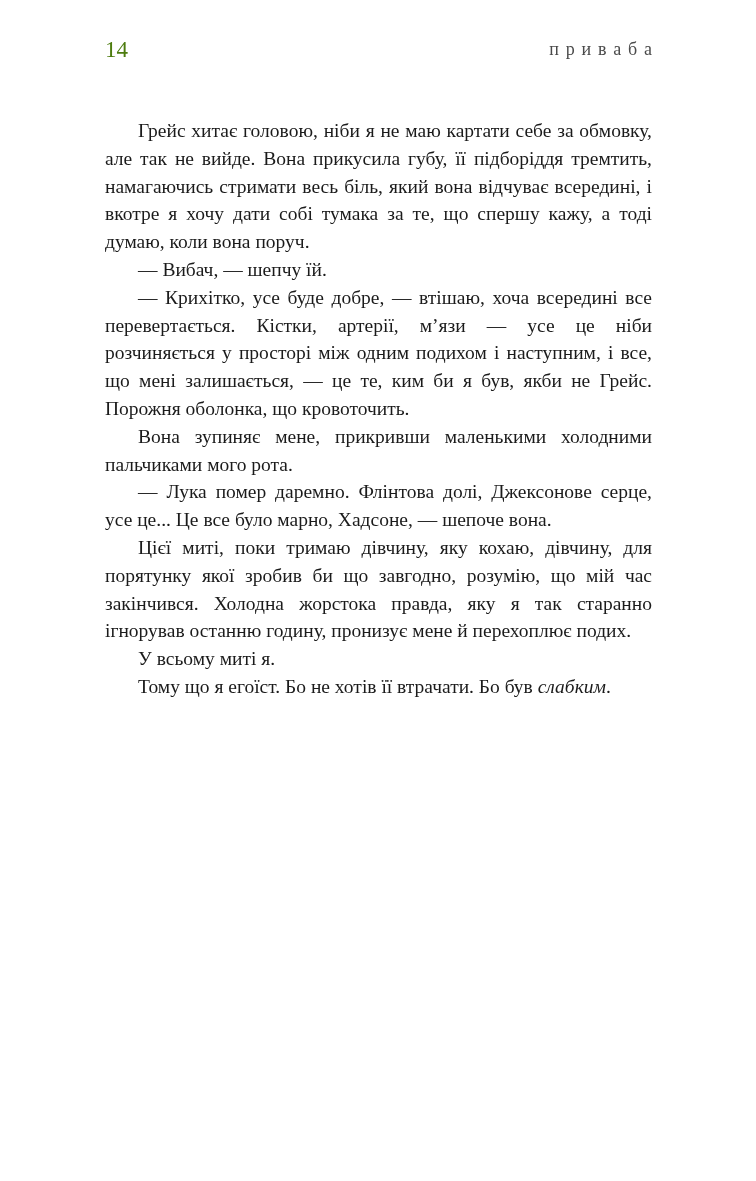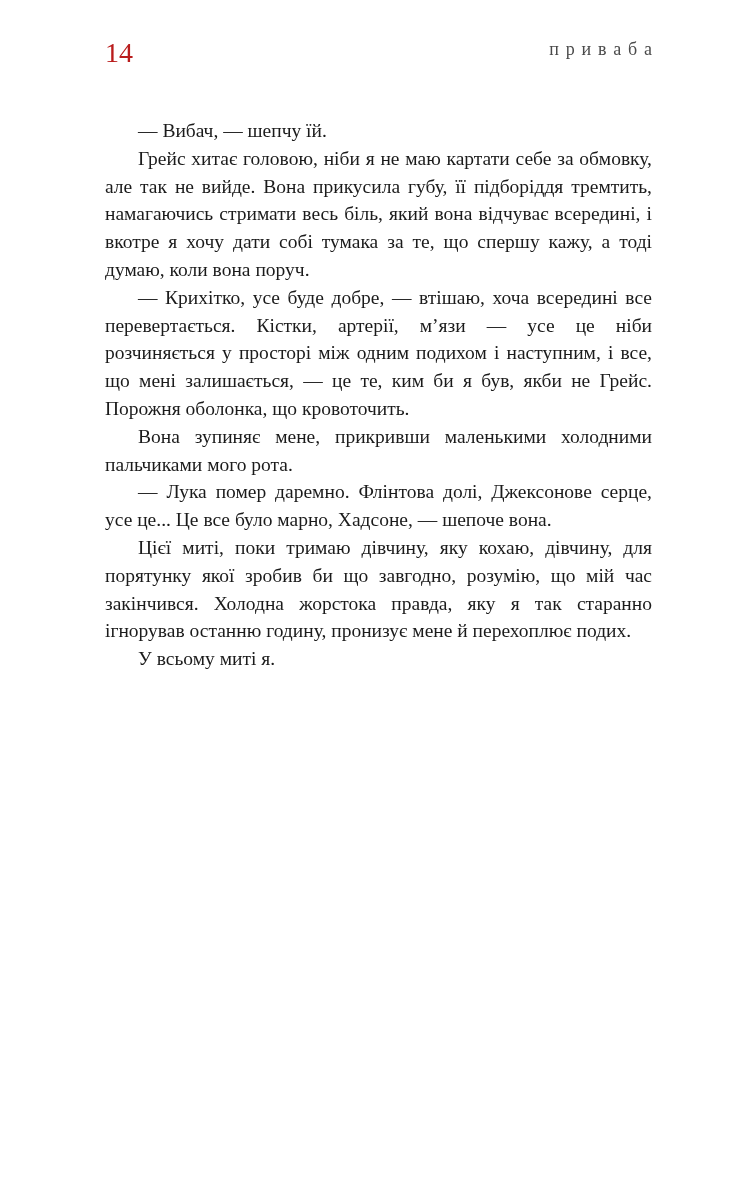--- a/index.html
+++ b/index.html
@@ -22,22 +22,22 @@
     background: #ffffff;
   }
   .header {
     position: relative;
     height: 26px;
   }
   .page-number {
     position: absolute;
     left: 0;
     top: 1px;
-    font-size: 28px;
-    color: #b91c1c;
+    font-size: 23px;
+    color: #4d7c0f;
     font-family: Liberation Serif, serif;
   }
   .running-title {
     position: absolute;
     left: 0;
     right: 0;
     top: 3px;
     text-align: right;
     font-size: 18px;
     letter-spacing: 0.38em;
@@ -62,21 +62,22 @@
 </head>
 <body>
 
 <div class="page">
   <header class="header">
     <span class="page-number">14</span>
     <span class="running-title">приваба</span>
   </header>
 
   <main class="body-text">
+      <p><span>Грейс хитає головою, ніби я не маю картати себе за обмовку, але так не вийде. Вона прикусила губу, її підборіддя тремтить, намагаючись стримати весь біль, який вона відчуває всередині, і вкотре я хочу дати собі тумака за те, що спершу кажу, а тоді думаю, коли вона поруч.</span></p>
       <p><span>— Вибач, — шепчу їй.</span></p>
-      <p><span>Грейс хитає головою, ніби я не маю картати себе за обмовку, але так не вийде. Вона прикусила губу, її підборіддя тремтить, намагаючись стримати весь біль, який вона відчуває всередині, і вкотре я хочу дати собі тумака за те, що спершу кажу, а тоді думаю, коли вона поруч.</span></p>
       <p><span>— Крихітко, усе буде добре, — втішаю, хоча всередині все перевертається. Кістки, артерії, м’язи — усе це ніби розчиняється у просторі між одним подихом і наступним, і все, що мені залишається, — це те, ким би я був, якби не Грейс. Порожня оболонка, що кровоточить.</span></p>
       <p><span>Вона зупиняє мене, прикривши маленькими холодними пальчиками мого рота.</span></p>
       <p><span>— Лука помер даремно. Флінтова долі, Джексонове серце, усе це... Це все було марно, Хадсоне, — шепоче вона.</span></p>
       <p><span>Цієї миті, поки тримаю дівчину, яку кохаю, дівчину, для порятунку якої зробив би що завгодно, розумію, що мій час закінчився. Холодна жорстока правда, яку я так старанно ігнорував останню годину, пронизує мене й перехоплює подих.</span></p>
       <p><span>У всьому миті я.</span></p>
+      <p><span>Тому що я егоїст. Бо не хотів її втрачати. Бо був </span><em>слабким</em><span>.</span></p>
     </main>
 </div>
 
 </body></html>

